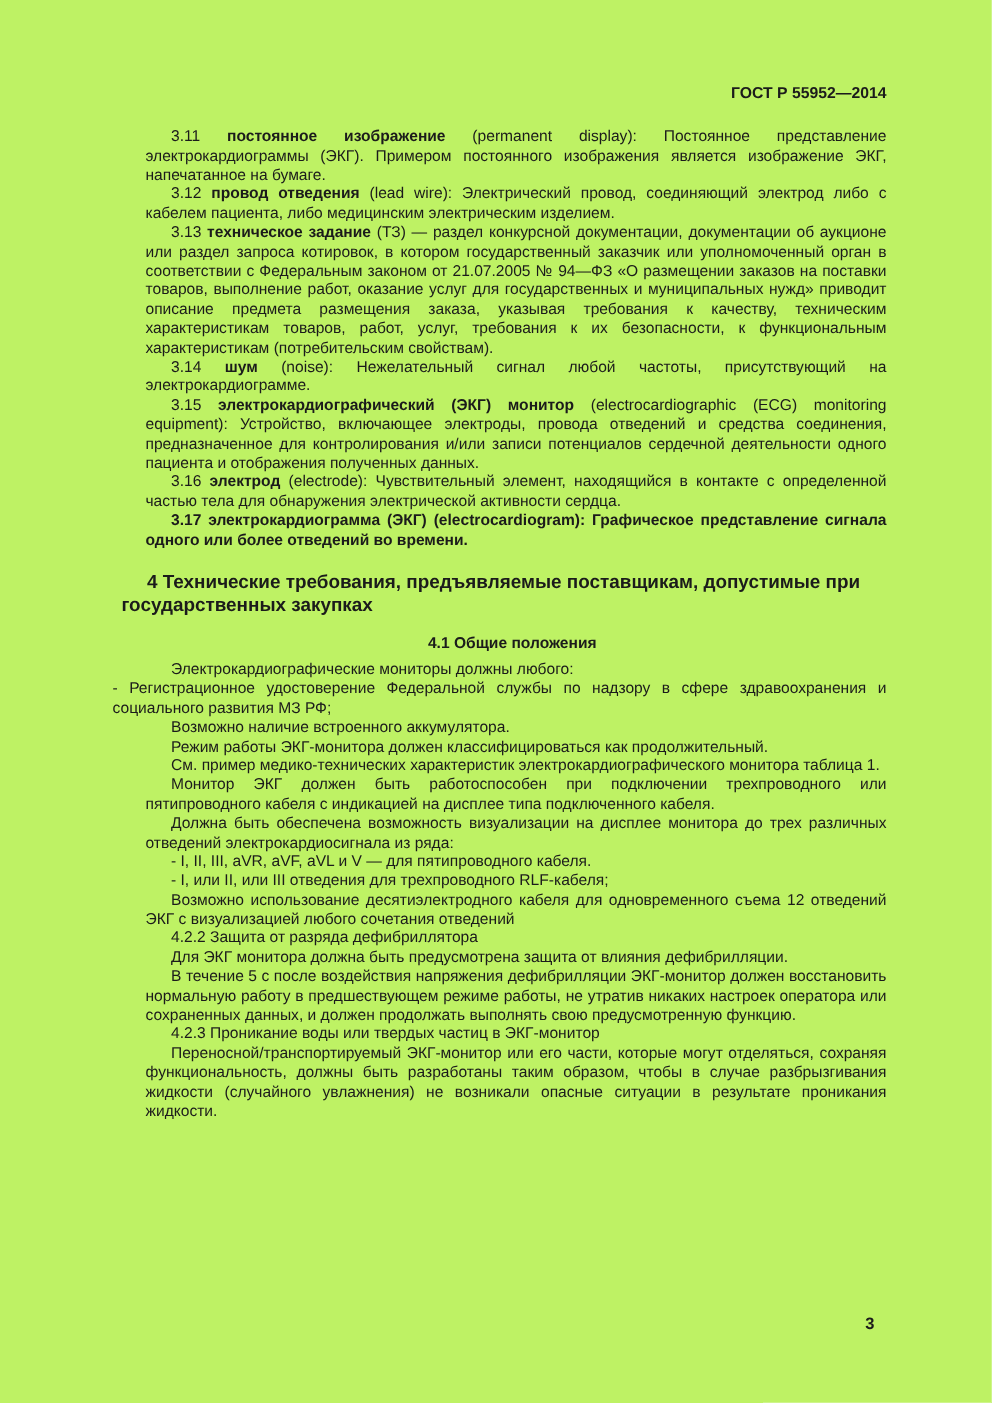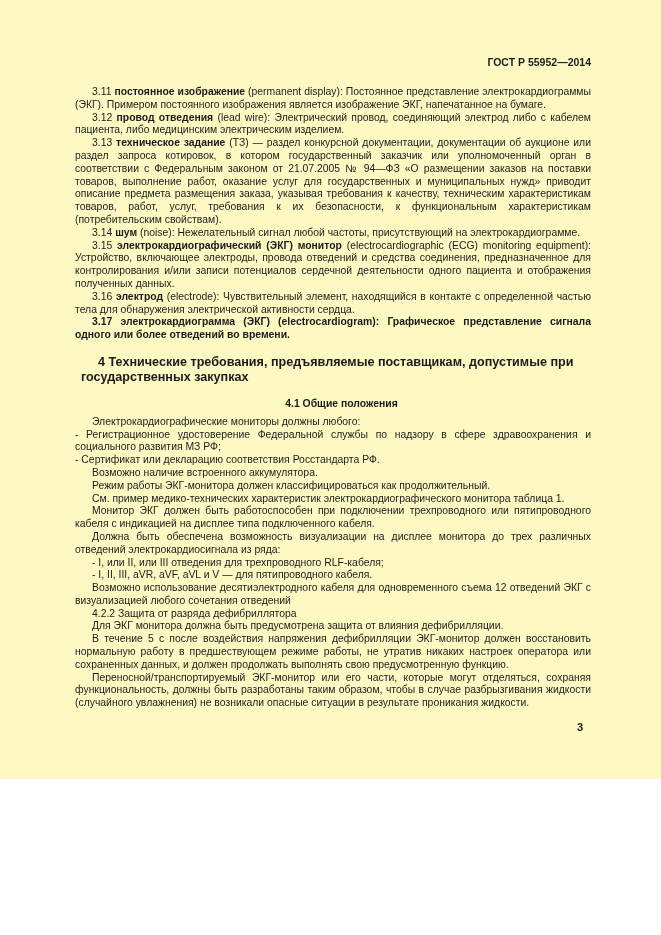--- a/index.html
+++ b/index.html
@@ -5,41 +5,41 @@
   * { box-sizing: border-box; }
   html, body { margin: 0; padding: 0; }
   body {
     width: 661px; height: 935px;
     background: #ffffff;
     font-family: "Liberation Sans", sans-serif;
     color: #1b1b1b;
   }
   .page {
     position: relative;
-    width: 661px; height: 779px;
-    background: #fef9c3;
+    width: 661px; height: 935px;
+    background: #bef264;
     overflow: hidden;
   }
   .doc-header {
     position: absolute;
     top: 56px; left: 75px; width: 516px;
     text-align: right;
     font-size: 10.5px;
     font-weight: bold;
   }
   .doc-body {
     position: absolute;
     top: 86px; left: 75px; width: 516px;
     font-size: 10.4px;
     line-height: 12.8px;
     text-align: justify;
     hyphens: auto;
   }
   .doc-body p { margin: 0; }
-  .doc-body p.p  { text-indent: 17px; }
+  .doc-body p.p  { text-indent: 17px; margin-left: 22px; }
   .doc-body p.li { text-indent: 0; }
   .doc-body p.h1 {
     font-weight: bold;
     font-size: 12.6px;
     line-height: 15.5px;
     margin: 13px 6px 12px;
     text-indent: 17px;
     text-align: left;
   }
   .doc-body p.h2 {
@@ -70,30 +70,30 @@
       <p class="p"><span>3.12 </span><span class="b">провод отведения</span><span> (lead wire): Электрический провод, соединяющий электрод либо с кабелем пациента, либо медицинским электрическим изделием.</span></p>
       <p class="p"><span>3.13 </span><span class="b">техническое задание</span><span> (ТЗ) — раздел конкурсной документации, документации об аукционе или раздел запроса котировок, в котором государственный заказчик или уполномоченный орган в соответствии с Федеральным законом от 21.07.2005 № 94—ФЗ «О размещении заказов на поставки товаров, выполнение работ, оказание услуг для государственных и муниципальных нужд» приводит описание предмета размещения заказа, указывая требования к качеству, техническим характеристикам товаров, работ, услуг, требования к их безопасности, к функциональным характеристикам (потребительским свойствам).</span></p>
       <p class="p"><span>3.14 </span><span class="b">шум</span><span> (noise): Нежелательный сигнал любой частоты, присутствующий на электрокардиограмме.</span></p>
       <p class="p"><span>3.15 </span><span class="b">электрокардиографический (ЭКГ) монитор</span><span> (electrocardiographic (ECG) monitoring equipment): Устройство, включающее электроды, провода отведений и средства соединения, предназначенное для контролирования и/или записи потенциалов сердечной деятельности одного пациента и отображения полученных данных.</span></p>
       <p class="p"><span>3.16 </span><span class="b">электрод</span><span> (electrode): Чувствительный элемент, находящийся в контакте с определенной частью тела для обнаружения электрической активности сердца.</span></p>
       <p class="p"><span class="b">3.17 электрокардиограмма (ЭКГ) (electrocardiogram): Графическое представление сигнала одного или более отведений во времени.</span></p>
       <p class="h1"><span>4 Технические требования, предъявляемые поставщикам, допустимые при государственных закупках</span></p>
       <p class="h2"><span>4.1 Общие положения</span></p>
       <p class="p"><span>Электрокардиографические мониторы должны любого:</span></p>
       <p class="li"><span>- Регистрационное удостоверение Федеральной службы по надзору в сфере здравоохранения и социального развития МЗ РФ;</span></p>
-      <p class="li"><span>- Сертификат или декларацию соответствия Росстандарта РФ.</span></p>
       <p class="p"><span>Возможно наличие встроенного аккумулятора.</span></p>
       <p class="p"><span>Режим работы ЭКГ-монитора должен классифицироваться как продолжительный.</span></p>
       <p class="p"><span>См. пример медико-технических характеристик электрокардиографического монитора таблица 1.</span></p>
       <p class="p"><span>Монитор ЭКГ должен быть работоспособен при подключении трехпроводного или пятипроводного кабеля с индикацией на дисплее типа подключенного кабеля.</span></p>
       <p class="p"><span>Должна быть обеспечена возможность визуализации на дисплее монитора до трех различных отведений электрокардиосигнала из ряда:</span></p>
+      <p class="p"><span>- I, II, III, aVR, aVF, aVL и V — для пятипроводного кабеля.</span></p>
       <p class="p"><span>- I, или II, или III отведения для трехпроводного RLF-кабеля;</span></p>
-      <p class="p"><span>- I, II, III, aVR, aVF, aVL и V — для пятипроводного кабеля.</span></p>
       <p class="p"><span>Возможно использование десятиэлектродного кабеля для одновременного съема 12 отведений ЭКГ с визуализацией любого сочетания отведений</span></p>
       <p class="p"><span>4.2.2 Защита от разряда дефибриллятора</span></p>
       <p class="p"><span>Для ЭКГ монитора должна быть предусмотрена защита от влияния дефибрилляции.</span></p>
       <p class="p"><span>В течение 5 с после воздействия напряжения дефибрилляции ЭКГ-монитор должен восстановить нормальную работу в предшествующем режиме работы, не утратив никаких настроек оператора или сохраненных данных, и должен продолжать выполнять свою предусмотренную функцию.</span></p>
+      <p class="p"><span>4.2.3 Проникание воды или твердых частиц в ЭКГ-монитор</span></p>
       <p class="p"><span>Переносной/транспортируемый ЭКГ-монитор или его части, которые могут отделяться, сохраняя функциональность, должны быть разработаны таким образом, чтобы в случае разбрызгивания жидкости (случайного увлажнения) не возникали опасные ситуации в результате проникания жидкости.</span></p>
     </div>
   <div class="page-footer">
     <span>3</span>
   </div>
 </div>
 
 </body></html>

